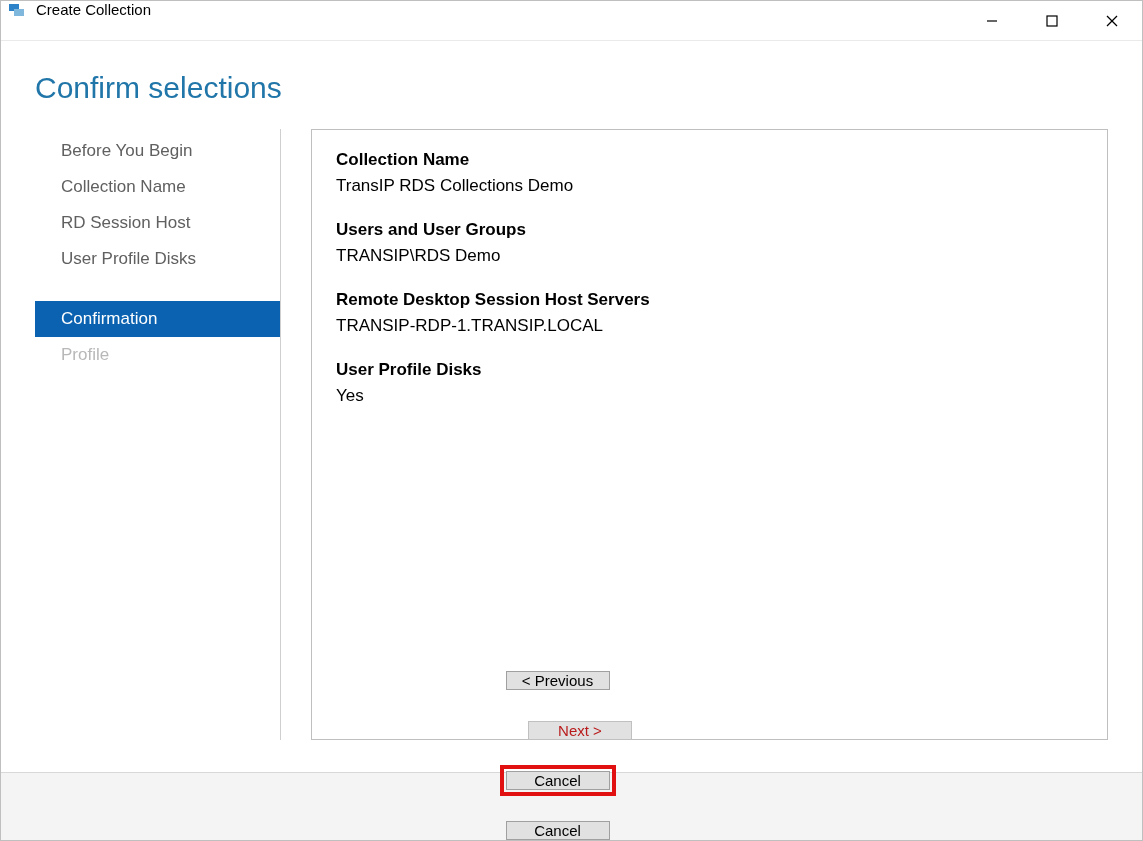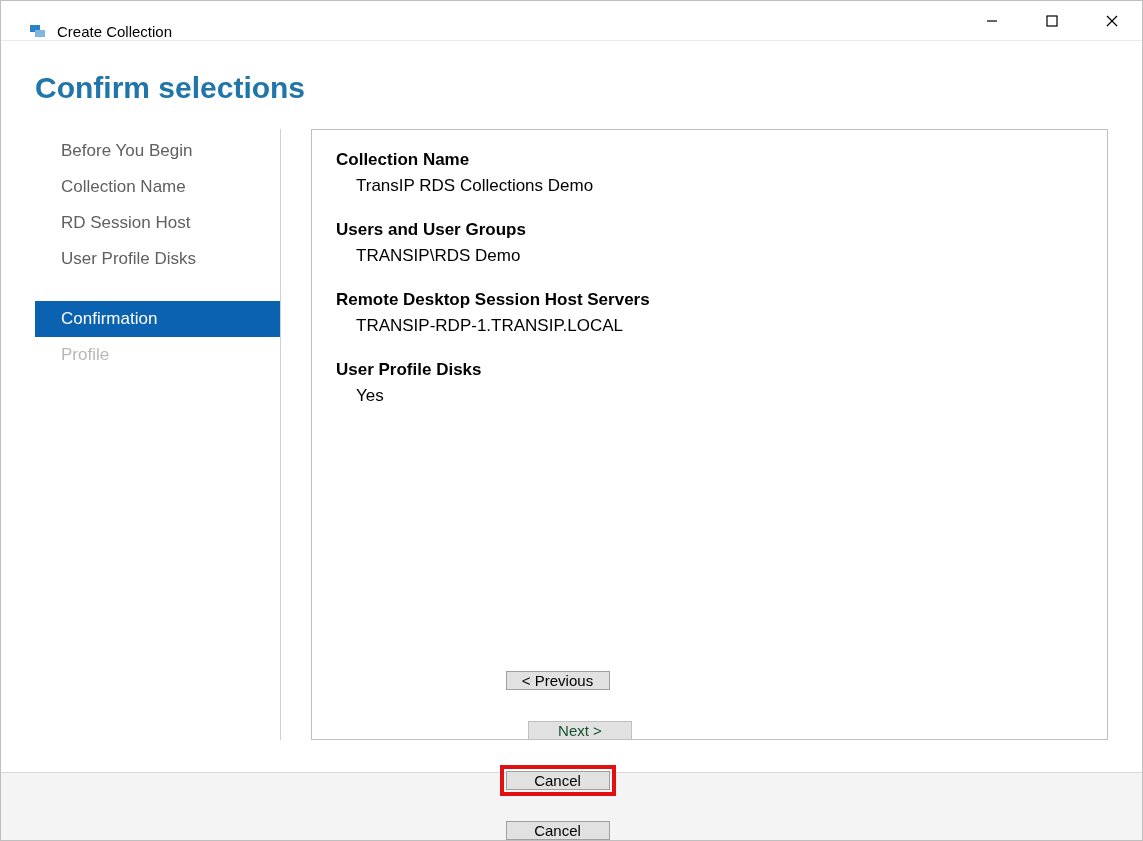--- a/index.html
+++ b/index.html
@@ -14,22 +14,22 @@
   .window {
     width: 1143px; height: 841px;
     border: 1px solid #bfbfbf;
     display: flex; flex-direction: column;
     position: relative;
   }
   
   .titlebar {
     height: 40px;
     display: flex;
-    align-items: flex-end;
-    padding-left: 28px;
+    align-items: flex-start;
+    padding-left: 7px;
     font-size: 15px;
     color: #000;
     border-bottom: 1px solid #eaeaea;
   }
   .titlebar .app-icon {
     width: 18px; height: 18px;
     margin-right: 10px;
     display: flex; align-items: center; justify-content: center;
   }
   .titlebar .spacer { flex: 1; }
@@ -41,21 +41,21 @@
   }
   .win-btn svg { stroke: #000; }
   
   .content {
     flex: 1;
     display: flex; flex-direction: column;
     padding: 0;
   }
   .page-title {
     font-size: 30px;
-    font-weight: 700;
+    font-weight: 400;
     color: #2176a9;
     padding: 30px 0 24px 34px;
   }
   .body-row {
     flex: 1;
     display: flex;
     padding: 0 34px 16px 34px;
     gap: 30px;
     min-height: 0;
   }
@@ -91,21 +91,21 @@
     padding: 20px 24px;
     font-size: 17px;
     overflow: auto;
   }
   .section-label {
     font-weight: 700;
     margin-top: 0;
   }
   .section-label.sp { margin-top: 24px; }
   .section-value {
-    margin-left: 20px;
+    margin-left: 0;
     margin-top: 6px;
   }
   
   .footer {
     height: 68px;
     border-top: 1px solid #d8d8d8;
     background: #f4f4f4;
     display: flex;
     align-items: center;
     justify-content: flex-end;
@@ -118,21 +118,21 @@
     min-width: 104px;
     height: 34px;
     background: #e1e1e1;
     border: 1px solid #a0a0a0;
     font-size: 15px;
     color: #000;
     display: flex; align-items: center; justify-content: center;
     cursor: pointer;
   }
   .btn.disabled {
-    color: #14532d;
+    color: #b91c1c;
     border-color: #c0c0c0;
     cursor: default;
     margin-left: 45px;
   }
   .btn.highlight {
     outline: 4px solid #e11111;
     outline-offset: 2px;
   }
 </style>
 </head>

